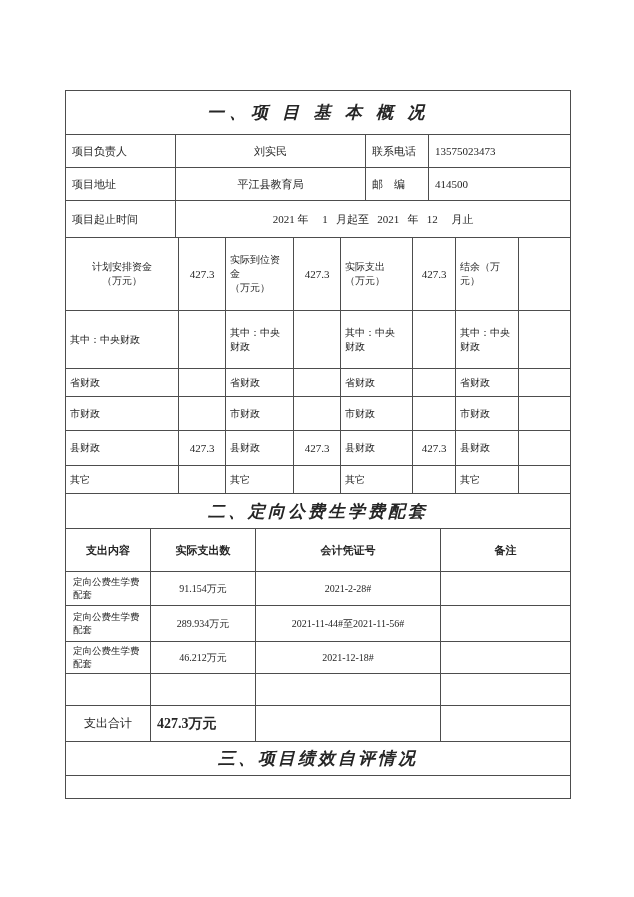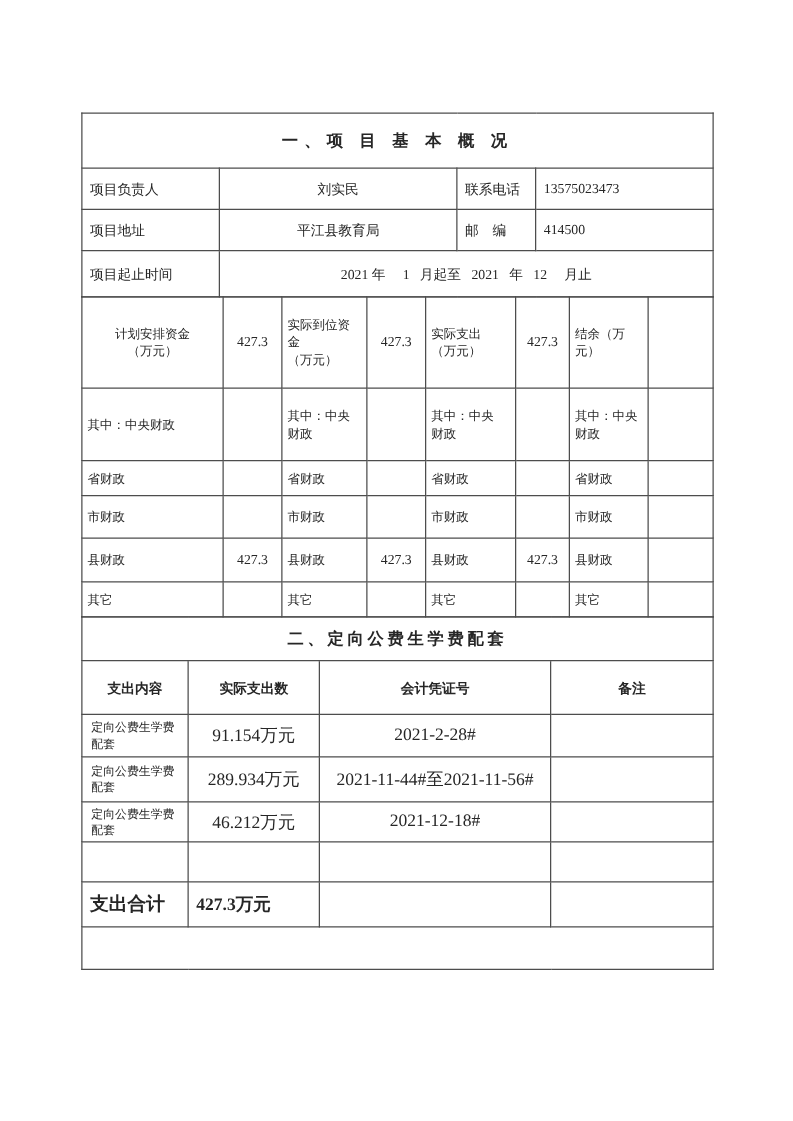--- a/index.html
+++ b/index.html
@@ -14,21 +14,21 @@
   table + table { margin-top:-1px; }
   td {
     border:1px solid #4d4d4d;
     font-size:11px;
     padding:2px 6px;
     vertical-align:middle;
     overflow:hidden;
     word-break:break-all;
   }
   .title-cell {
-    text-align:center; font-weight:bold; font-size:13px; letter-spacing:3px;
+    text-align:center; font-weight:bold; font-size:17px; letter-spacing:3px;font-style:italic;
   }
   .title-wide { letter-spacing:5px; }
   .lbl { text-align:left; }
   .ctr { text-align:center; }
   .pre { white-space:pre-wrap; }
   
   .t1 tr:nth-child(1){height:44px;}
   .t1 tr:nth-child(2){height:33px;}
   .t1 tr:nth-child(3){height:33px;}
   .t1 tr:nth-child(4){height:37px;}
@@ -46,22 +46,22 @@
   .t3 tr:nth-child(2){height:43px;}
   .t3 tr:nth-child(3){height:34px;}
   .t3 tr:nth-child(4){height:36px;}
   .t3 tr:nth-child(5){height:32px;}
   .t3 tr:nth-child(6){height:32px;}
   .t3 tr:nth-child(7){height:36px;}
   .t3 tr:nth-child(8){height:34px;}
   .t3 tr:nth-child(9){height:23px;}
   .t3 .hdr { text-align:center; font-weight:700; font-size:11px; }
   .t3 .content { font-size:9.5px; padding-left:7px; }
-  .t3 .amount, .t3 .voucher { text-align:center; font-size:14px; }
-  .total-label { text-align:left; font-weight:bold; font-size:15px; }
+  .t3 .amount, .t3 .voucher { text-align:center; font-size:10px; }
+  .total-label { text-align:center; font-weight:normal; font-size:12px; }
   .total-value { font-weight:bold; font-size:14px; }
 </style>
 </head>
 <body>
 
 <div class="page">
 
   <table class="t1">
     <colgroup>
         <col style="width:110px">
@@ -215,18 +215,21 @@
       <td class="voucher"></td>
       <td></td>
     </tr>
     <tr>
       <td class="total-label">支出合计</td>
       <td class="total-value">427.3万元</td>
       <td></td>
       <td></td>
     </tr>
     <tr>
+      <td colspan="4" class="title-cell">三、项目绩效自评情况</td>
+    </tr>
+    <tr>
       <td colspan="4"></td>
     </tr>
   </tbody>
     </table>
 
 </div>
 
 </body></html>

